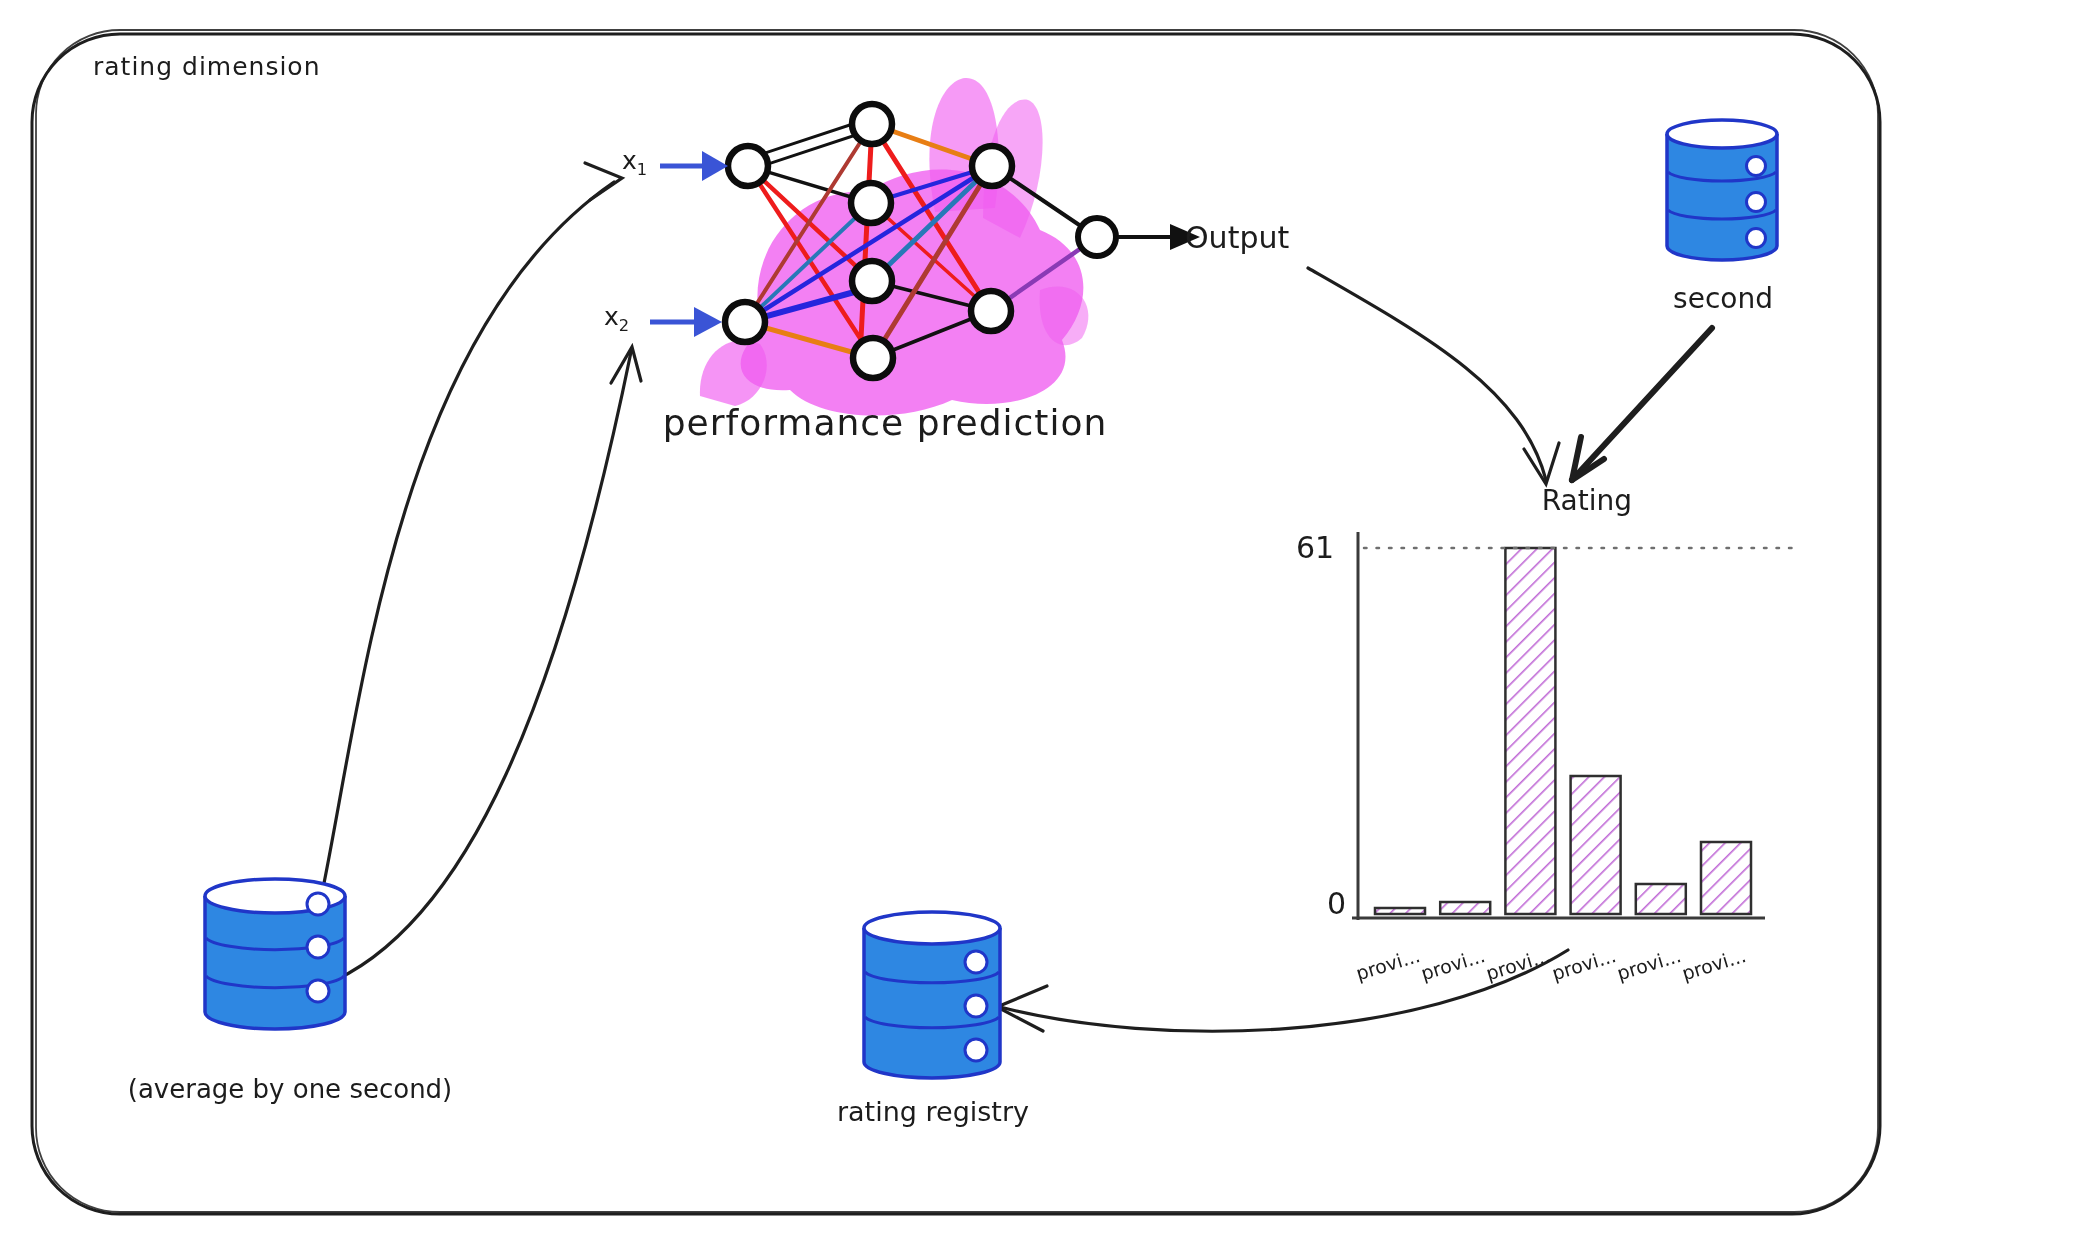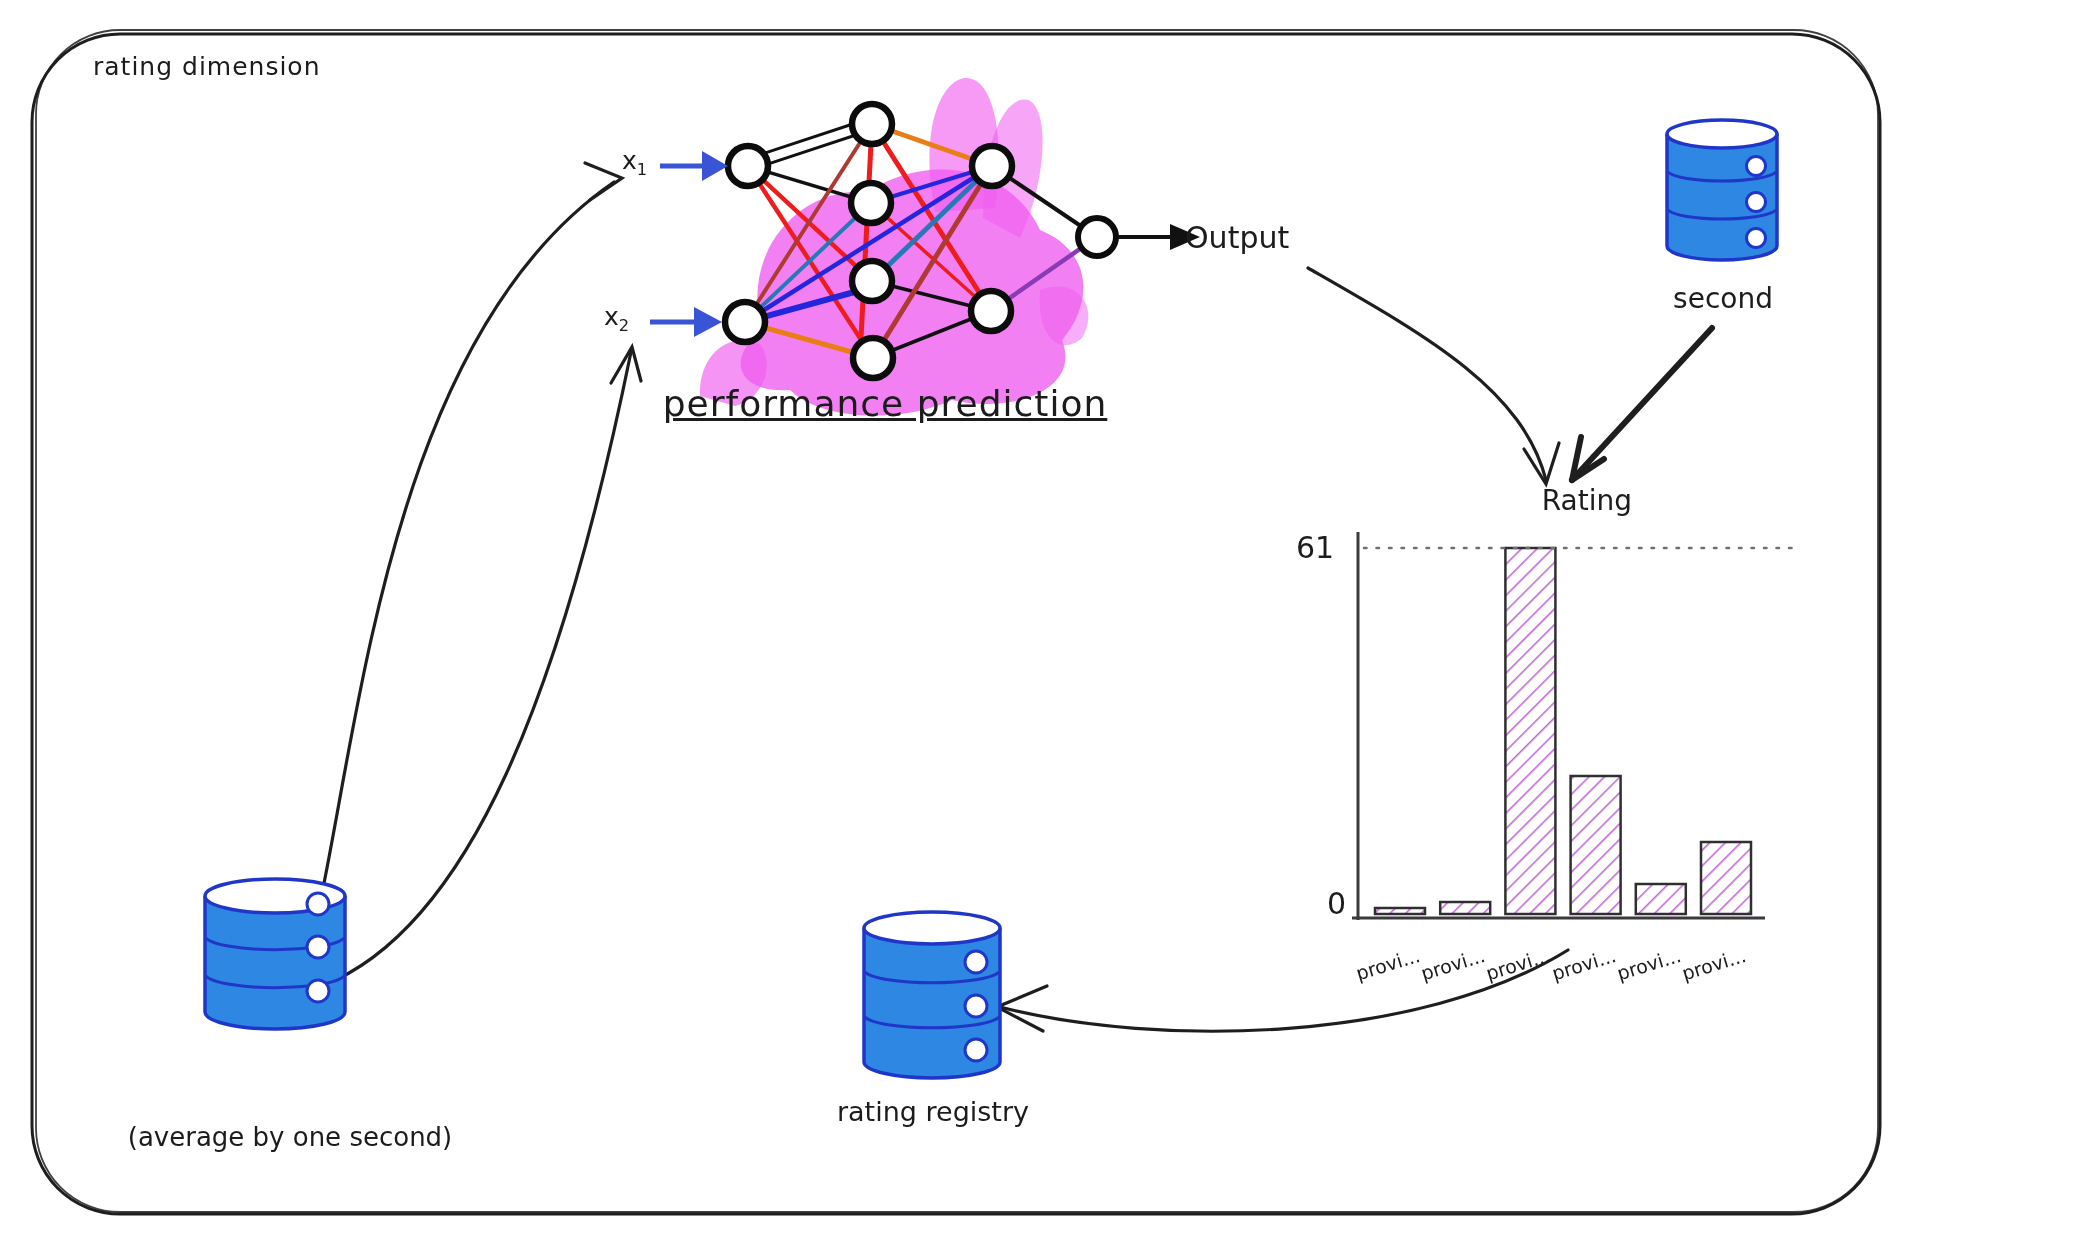--- a/index.html
+++ b/index.html
@@ -3,28 +3,28 @@
 <meta charset="utf-8">
 <style>
   html,body { margin:0; padding:0; background:#ffffff; }
   .canvas {
     position:relative; width:2088px; height:1249px; background:#ffffff;
     font-family:"DejaVu Sans", sans-serif; color:#1c1c1c; overflow:hidden;
   }
   svg.scene { position:absolute; left:0; top:0; width:2088px; height:1249px; }
   .lbl { position:absolute; color:#1c1c1c; white-space:nowrap; }
   .frame-label { left:93px; top:52px; font-size:25px; letter-spacing:1px; }
-  .nn-caption { left:650px; top:383px; width:470px; font-size:36px; letter-spacing:1px; text-align:center;text-decoration:underline; }
+  .nn-caption { left:650px; top:402px; width:470px; font-size:36px; letter-spacing:1px; text-align:center; }
   .x1-label { left:622px; top:146px; font-size:25px; }
   .x2-label { left:604px; top:302px; font-size:25px; }
   .lbl sub { font-size:0.65em; }
   .output-label { left:1185px; top:220px; font-size:30px; }
   .prices-label { left:1660px; top:282px; width:126px; text-align:center; font-size:28px; }
   .provider-label1 { left:88px; top:1036px; width:404px; text-align:center; font-size:27px; }
-  .provider-label2 { left:88px; top:1074px; width:404px; text-align:center; font-size:26px;margin-top:48px; }
+  .provider-label2 { left:88px; top:1074px; width:404px; text-align:center; font-size:26px; }
   .registry-label { left:822px; top:1096px; width:222px; text-align:center; font-size:27px; }
   .chart-title { left:1488px; top:484px; width:144px; text-align:right; font-size:28px; }
   .ytick-top { left:1296px; top:530px; width:48px; font-size:30px; }
   .ytick-bottom { left:1308px; top:886px; width:38px; text-align:right; font-size:30px; }
   .xtick {
     position:absolute; width:96px; text-align:right; font-size:19px; color:#1c1c1c;
     transform:rotate(-17deg); transform-origin:100% 0; white-space:nowrap;
   }
 </style>
 </head>

